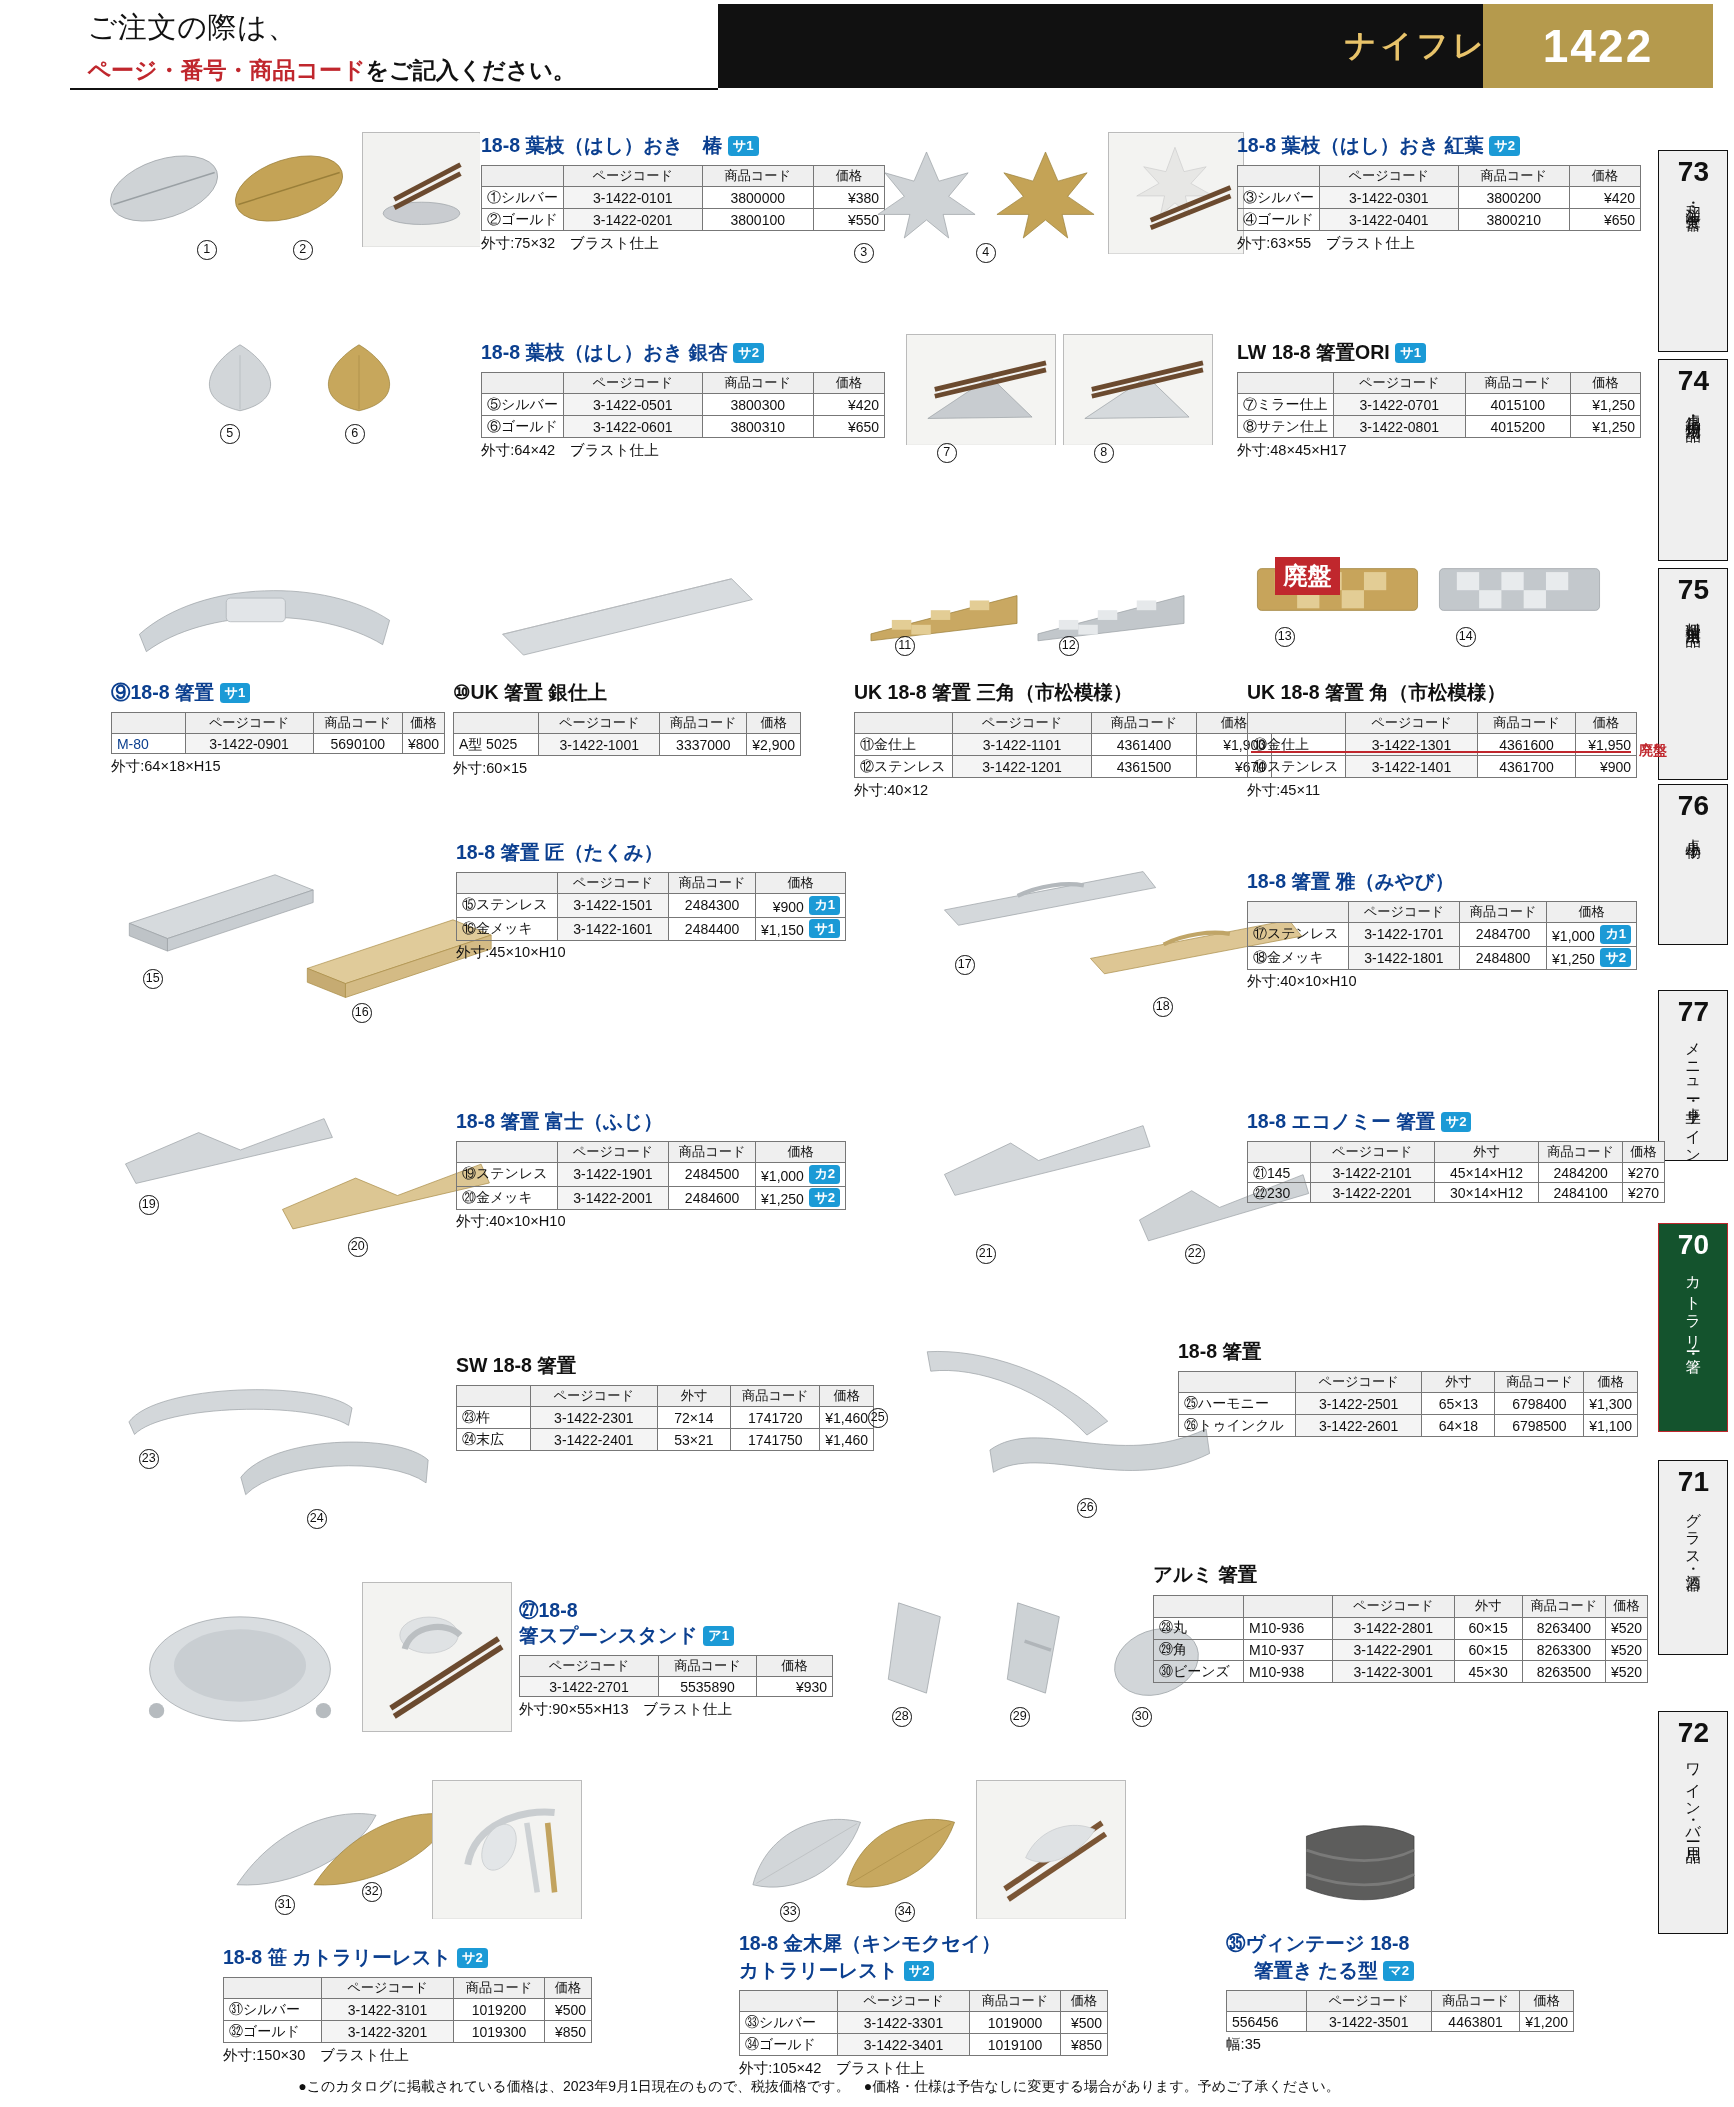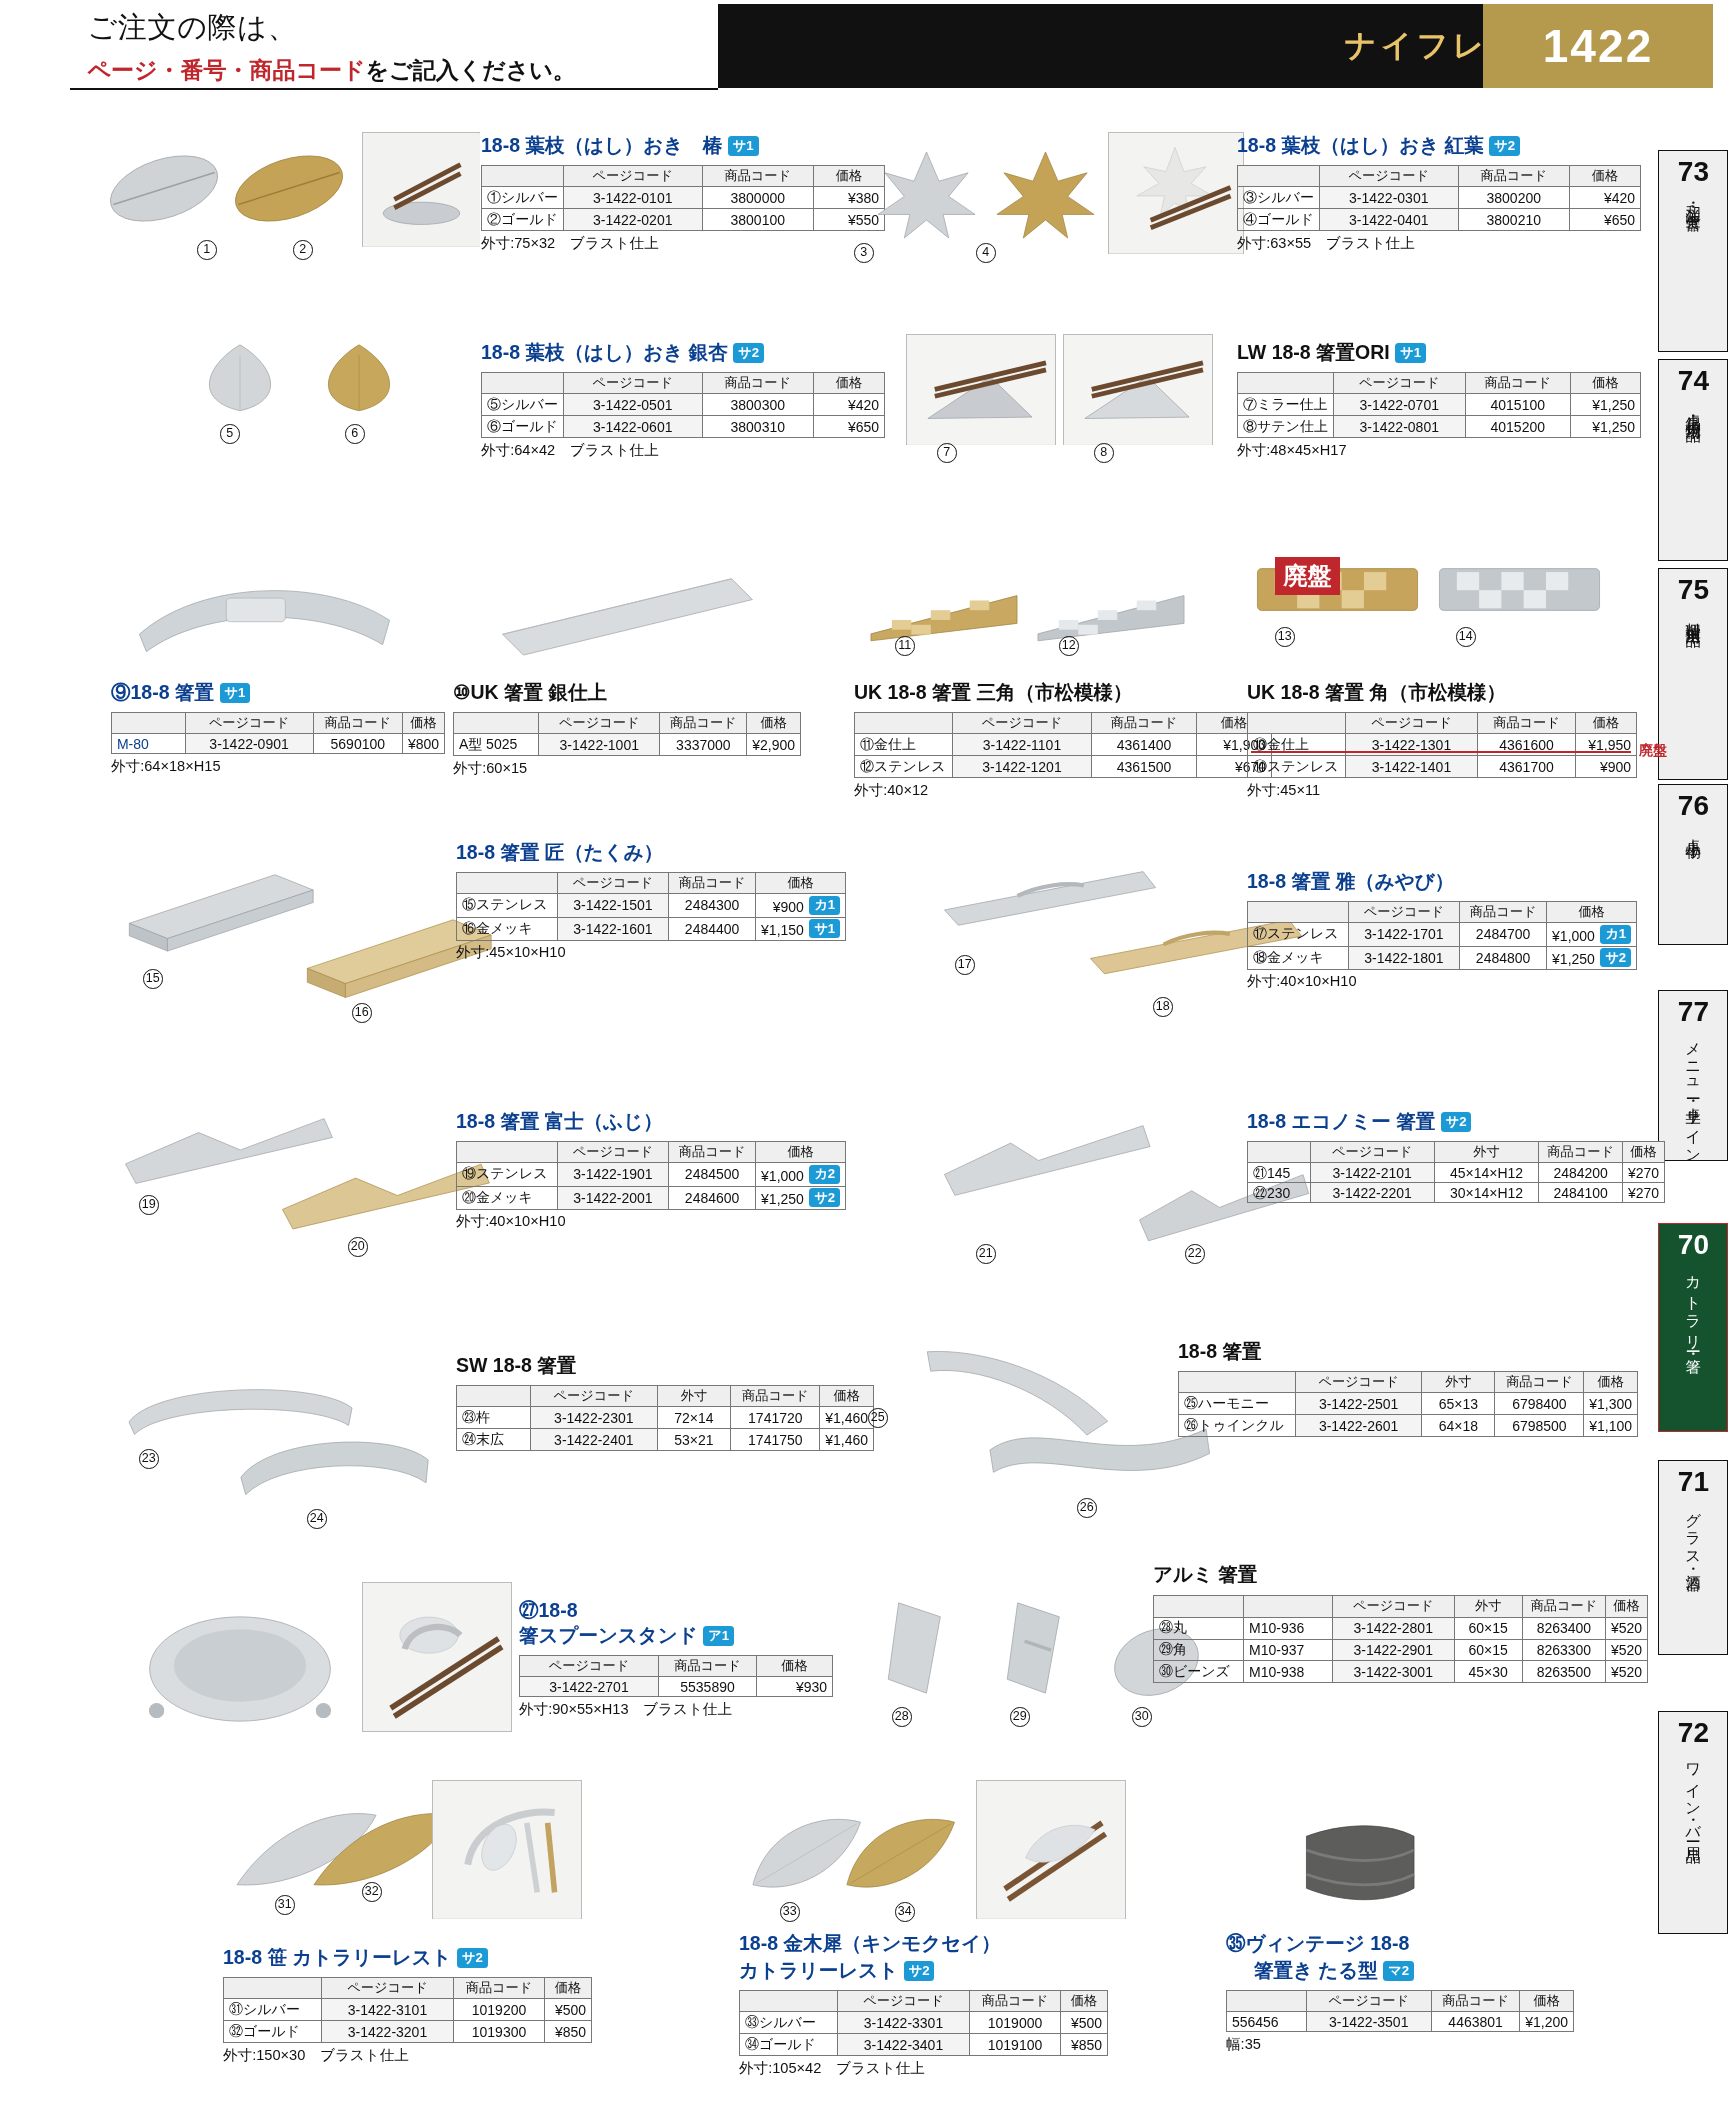--- a/index.html
+++ b/index.html
@@ -950,14 +950,15 @@
         <td class="cd" style="text-align:left;">556456</td>
         <td class="pg">3-1422-3501</td>
         <td class="cd">4463801</td>
         <td class="pr">¥1,200</td>
       </tr>
     </tbody>
       </table>
     <div class="dim">幅:35</div>
   </div>
 
+  <div class="footer">●このカタログに掲載されている価格は、2023年9月1日現在のもので、税抜価格です。　●価格・仕様は予告なしに変更する場合があります。予めご了承ください。</div>
 </div>
 
 
 </body></html>

